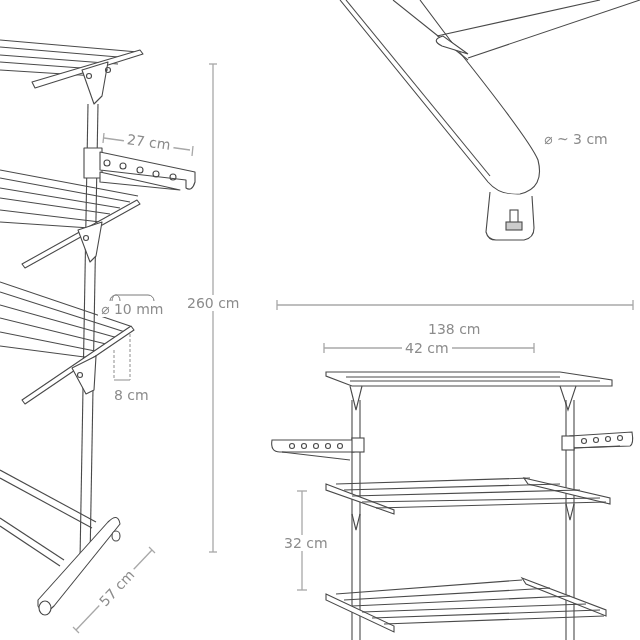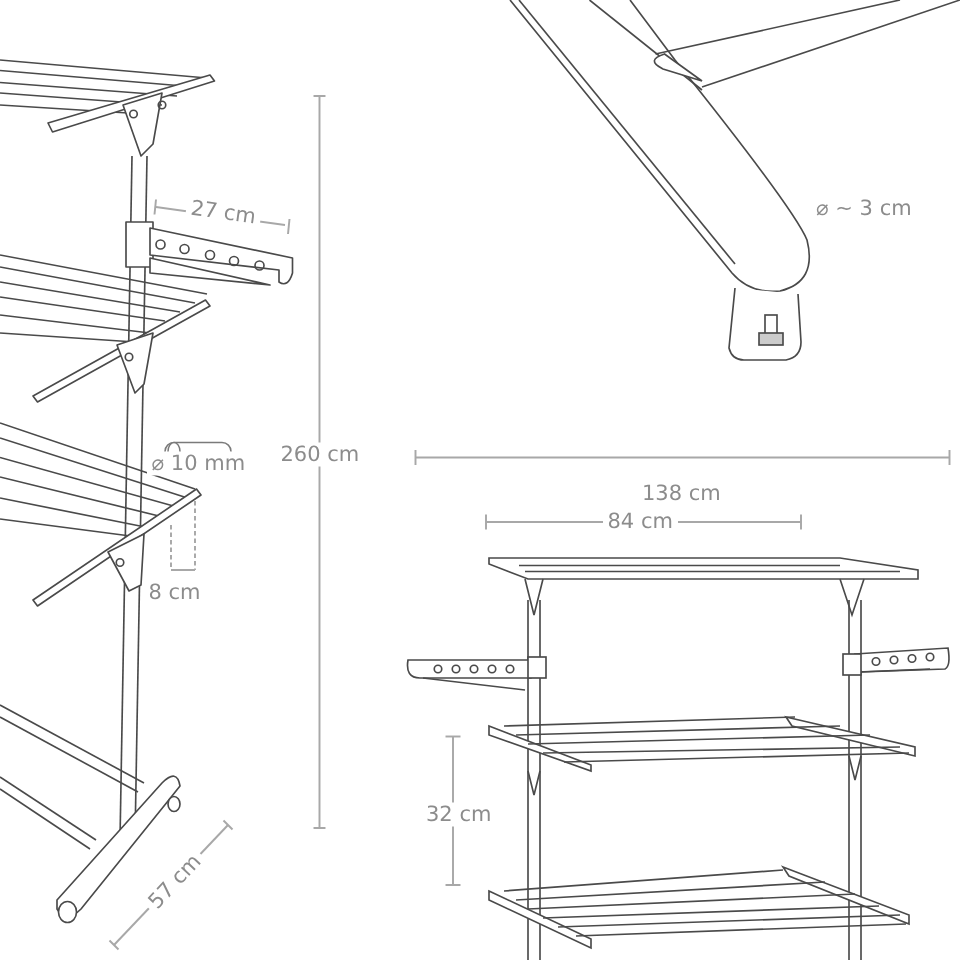--- a/index.html
+++ b/index.html
@@ -182,19 +182,19 @@
     <line x1="534" y1="343" x2="534" y2="353"></line>
 
     <line x1="302" y1="491" x2="302" y2="590"></line>
     <line x1="297" y1="491" x2="307" y2="491"></line>
     <line x1="297" y1="590" x2="307" y2="590"></line>
   </g>
 </svg>
 
 <div class="dimlbl" style="left:124px; top:134px; transform:rotate(8deg);">27 cm</div>
 <div class="dimlbl" style="left:98px; top:275px;margin-top:26px;">⌀ 10 mm</div>
-<div class="dimlbl" style="left:96px; top:387px;">8 cm</div>
+<div class="dimlbl" style="left:111px; top:387px;">8 cm</div>
 <div class="dimlbl" style="left:184px; top:295px;">260 cm</div>
 <div class="dimlbl" style="left:92px; top:580px; transform:rotate(-47deg);">57 cm</div>
 <div class="dimlbl" style="left:541px; top:131px;">⌀ ~ 3 cm</div>
 <div class="dimlbl" style="left:425px; top:311px;margin-top:10px;">138 cm</div>
-<div class="dimlbl" style="left:402px; top:340px;">84 cm</div>
+<div class="dimlbl" style="left:402px; top:340px;">42 cm</div>
 <div class="dimlbl" style="left:281px; top:535px;">32 cm</div>
 
 </body></html>

